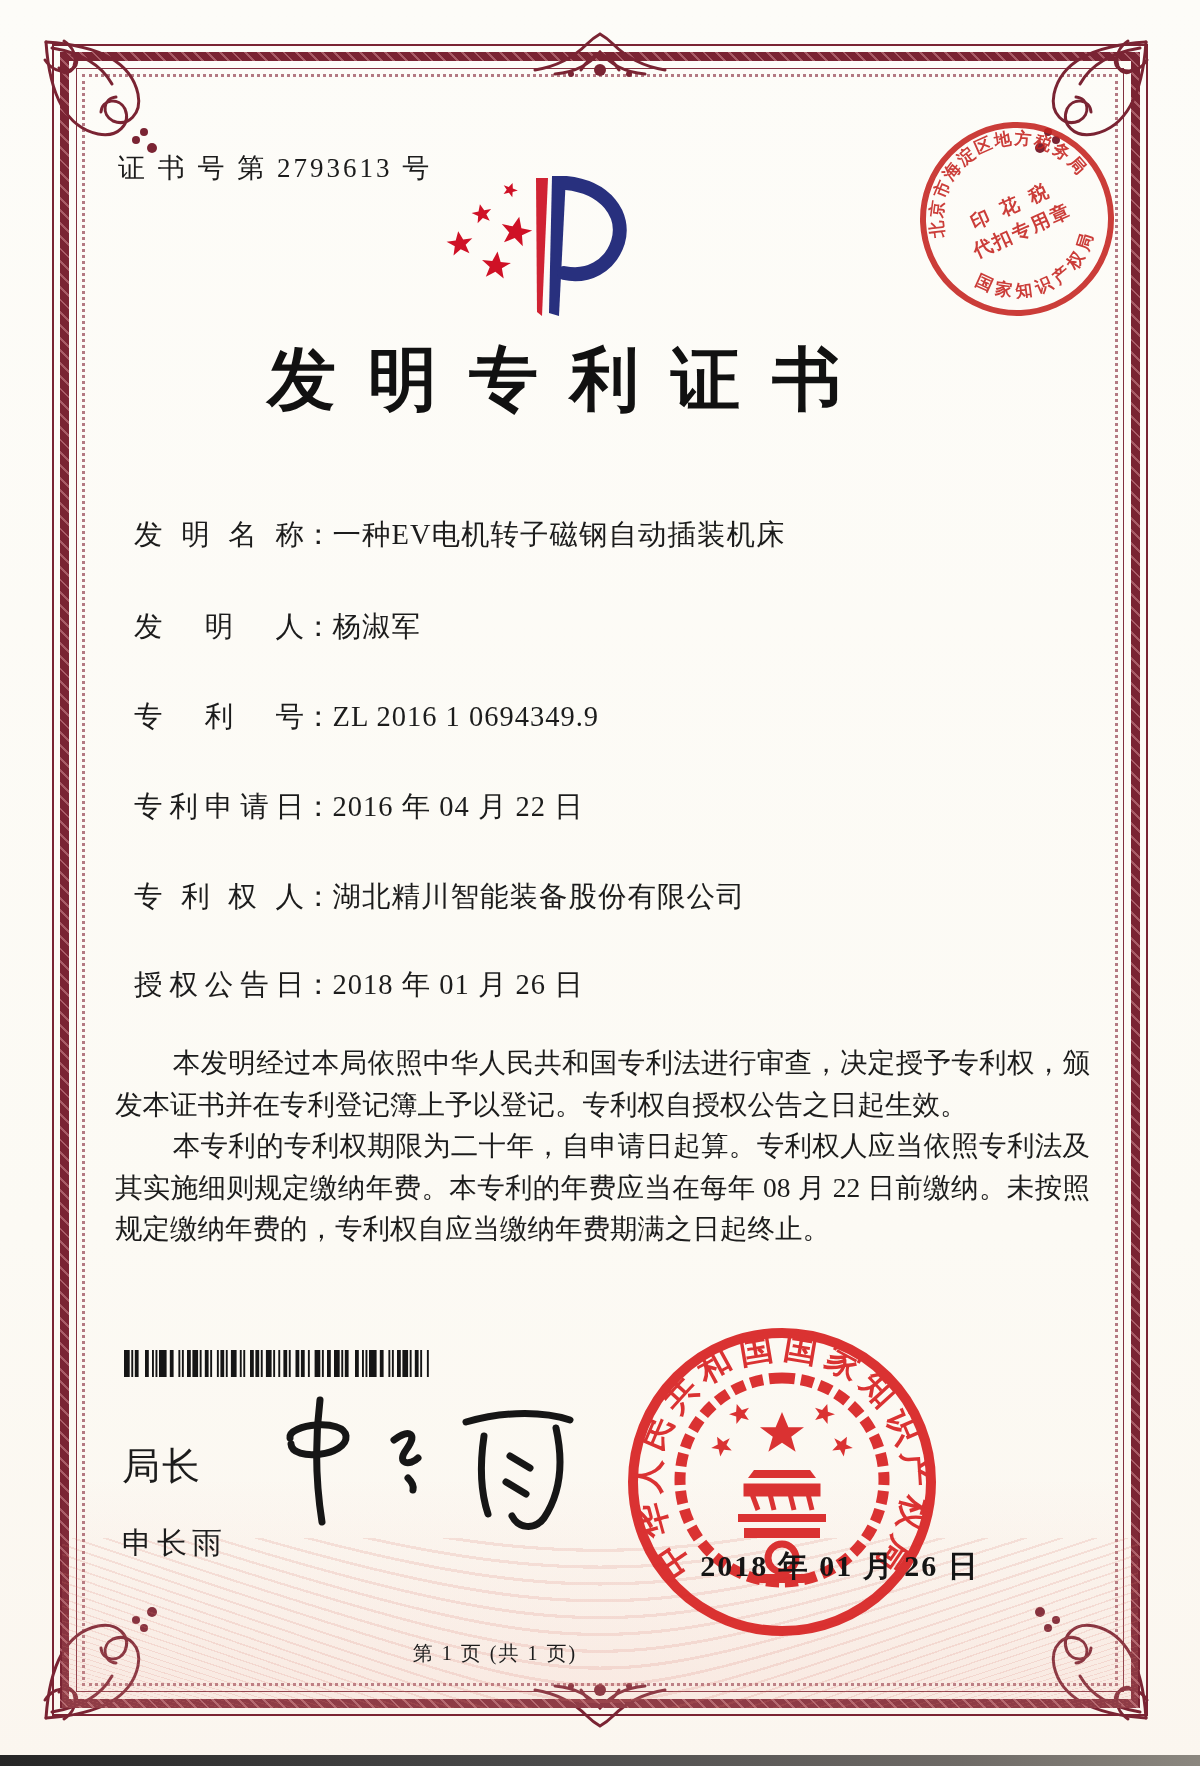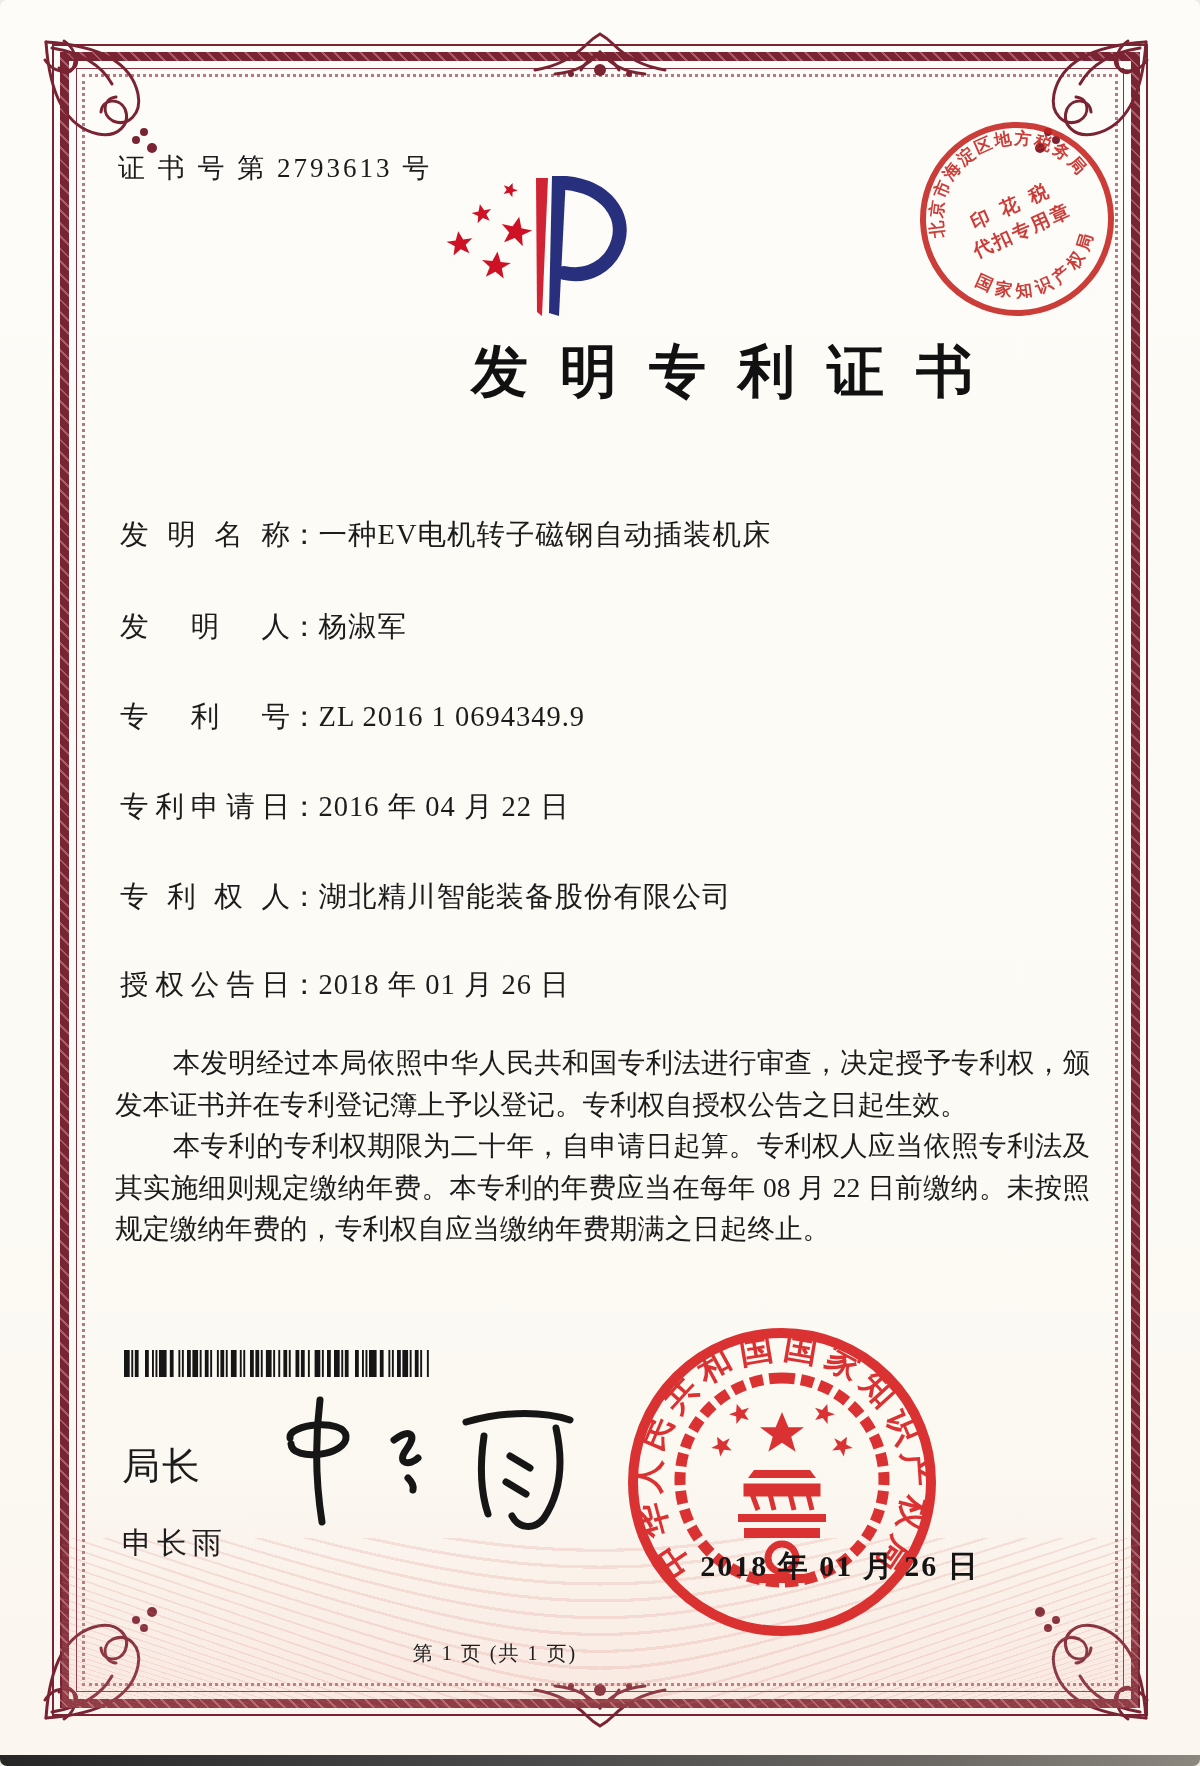--- a/index.html
+++ b/index.html
@@ -2,21 +2,20 @@
 <html><head>
 <meta charset="utf-8">
 <style>
   * { margin:0; padding:0; box-sizing:border-box; }
   html,body { background:#efece4; }
   .page {
     position:relative; width:1200px; height:1766px; overflow:hidden;
     background:linear-gradient(180deg,#fdfcf8 0%, #fcfaf4 70%, #fbf6ef 100%);
     font-family:"Liberation Serif","DejaVu Serif",serif;
     color:#1c1c1c;
-    border-radius:7px;
   }
   
   .frame1 { position:absolute; inset:44px 52px 50px 52px; border:2px solid #7a2433; }
   .frame2 { position:absolute; inset:52px 60px 58px 60px; border:9px solid transparent;
             border-image:repeating-linear-gradient(45deg,#7a2433 0 5px,#a95c67 5px 7px,#7a2433 7px 9px) 9; }
   .frame3 { position:absolute; inset:68px 76px 74px 76px; border:1px solid #82303f; }
   .frame4 { position:absolute; inset:74px 82px 80px 82px; border:3px dotted #9b4e5c; opacity:.75; }
   .corner { position:absolute; width:132px; height:132px; color:#7a2433; }
   .corner.tl { left:40px;  top:36px; }
   .corner.tr { right:48px; top:36px;  transform:scaleX(-1); }
@@ -31,24 +30,24 @@
       repeating-radial-gradient(120% 95% at 50% 135%, rgba(214,118,108,.20) 0 1.6px, rgba(255,255,255,0) 1.6px 8.5px);
     opacity:.85; }
   .blush { position:absolute; left:62px; right:62px; bottom:58px; height:230px; pointer-events:none;
     background:linear-gradient(to top, rgba(238,170,158,.18), rgba(238,170,158,0)); }
   .scan-edge { position:absolute; left:0; right:0; bottom:0; height:11px;
     background:linear-gradient(90deg,#262626 0%,#4a4a4a 45%,#6e6a66 80%,#8b877f 100%); }
   
   .cert-no { position:absolute; left:118px; top:150px; font-size:27px; letter-spacing:3px; }
   .logo { position:absolute; left:438px; top:170px; }
   .stamp-wrap { position:absolute; left:908px; top:110px; transform:rotate(-24deg); opacity:.88; }
-  .title { position:absolute; left:115px; top:334px; width:890px; text-align:right;
-    font-size:57px; font-weight:bold; letter-spacing:32px; text-indent:32px; color:#111; }
-  
-  .field { position:absolute; left:120px; font-size:28.5px; white-space:nowrap; }
+  .title { position:absolute; left:109px; top:334px; width:890px; text-align:center;
+    font-size:69px; font-weight:bold; letter-spacing:32px; text-indent:32px; color:#111; }
+  
+  .field { position:absolute; left:134px; font-size:28.5px; white-space:nowrap; }
   .fl { display:inline-block; width:170px; text-align:justify; text-align-last:justify; vertical-align:bottom; }
   .fv { letter-spacing:1px; }
   
   .body-text { position:absolute; left:115px; top:1026px; width:975px;
     font-size:27.5px; line-height:41.5px; text-align:justify;margin-top:16px; }
   .body-text p { text-indent:2.1em; }
   
   .barcode { position:absolute; left:124px; top:1350px; width:308px; height:27px; }
   .officer-title { position:absolute; left:122px; top:1441px; font-size:38px; letter-spacing:2px;
     font-family:"Liberation Sans","DejaVu Sans",sans-serif; }

